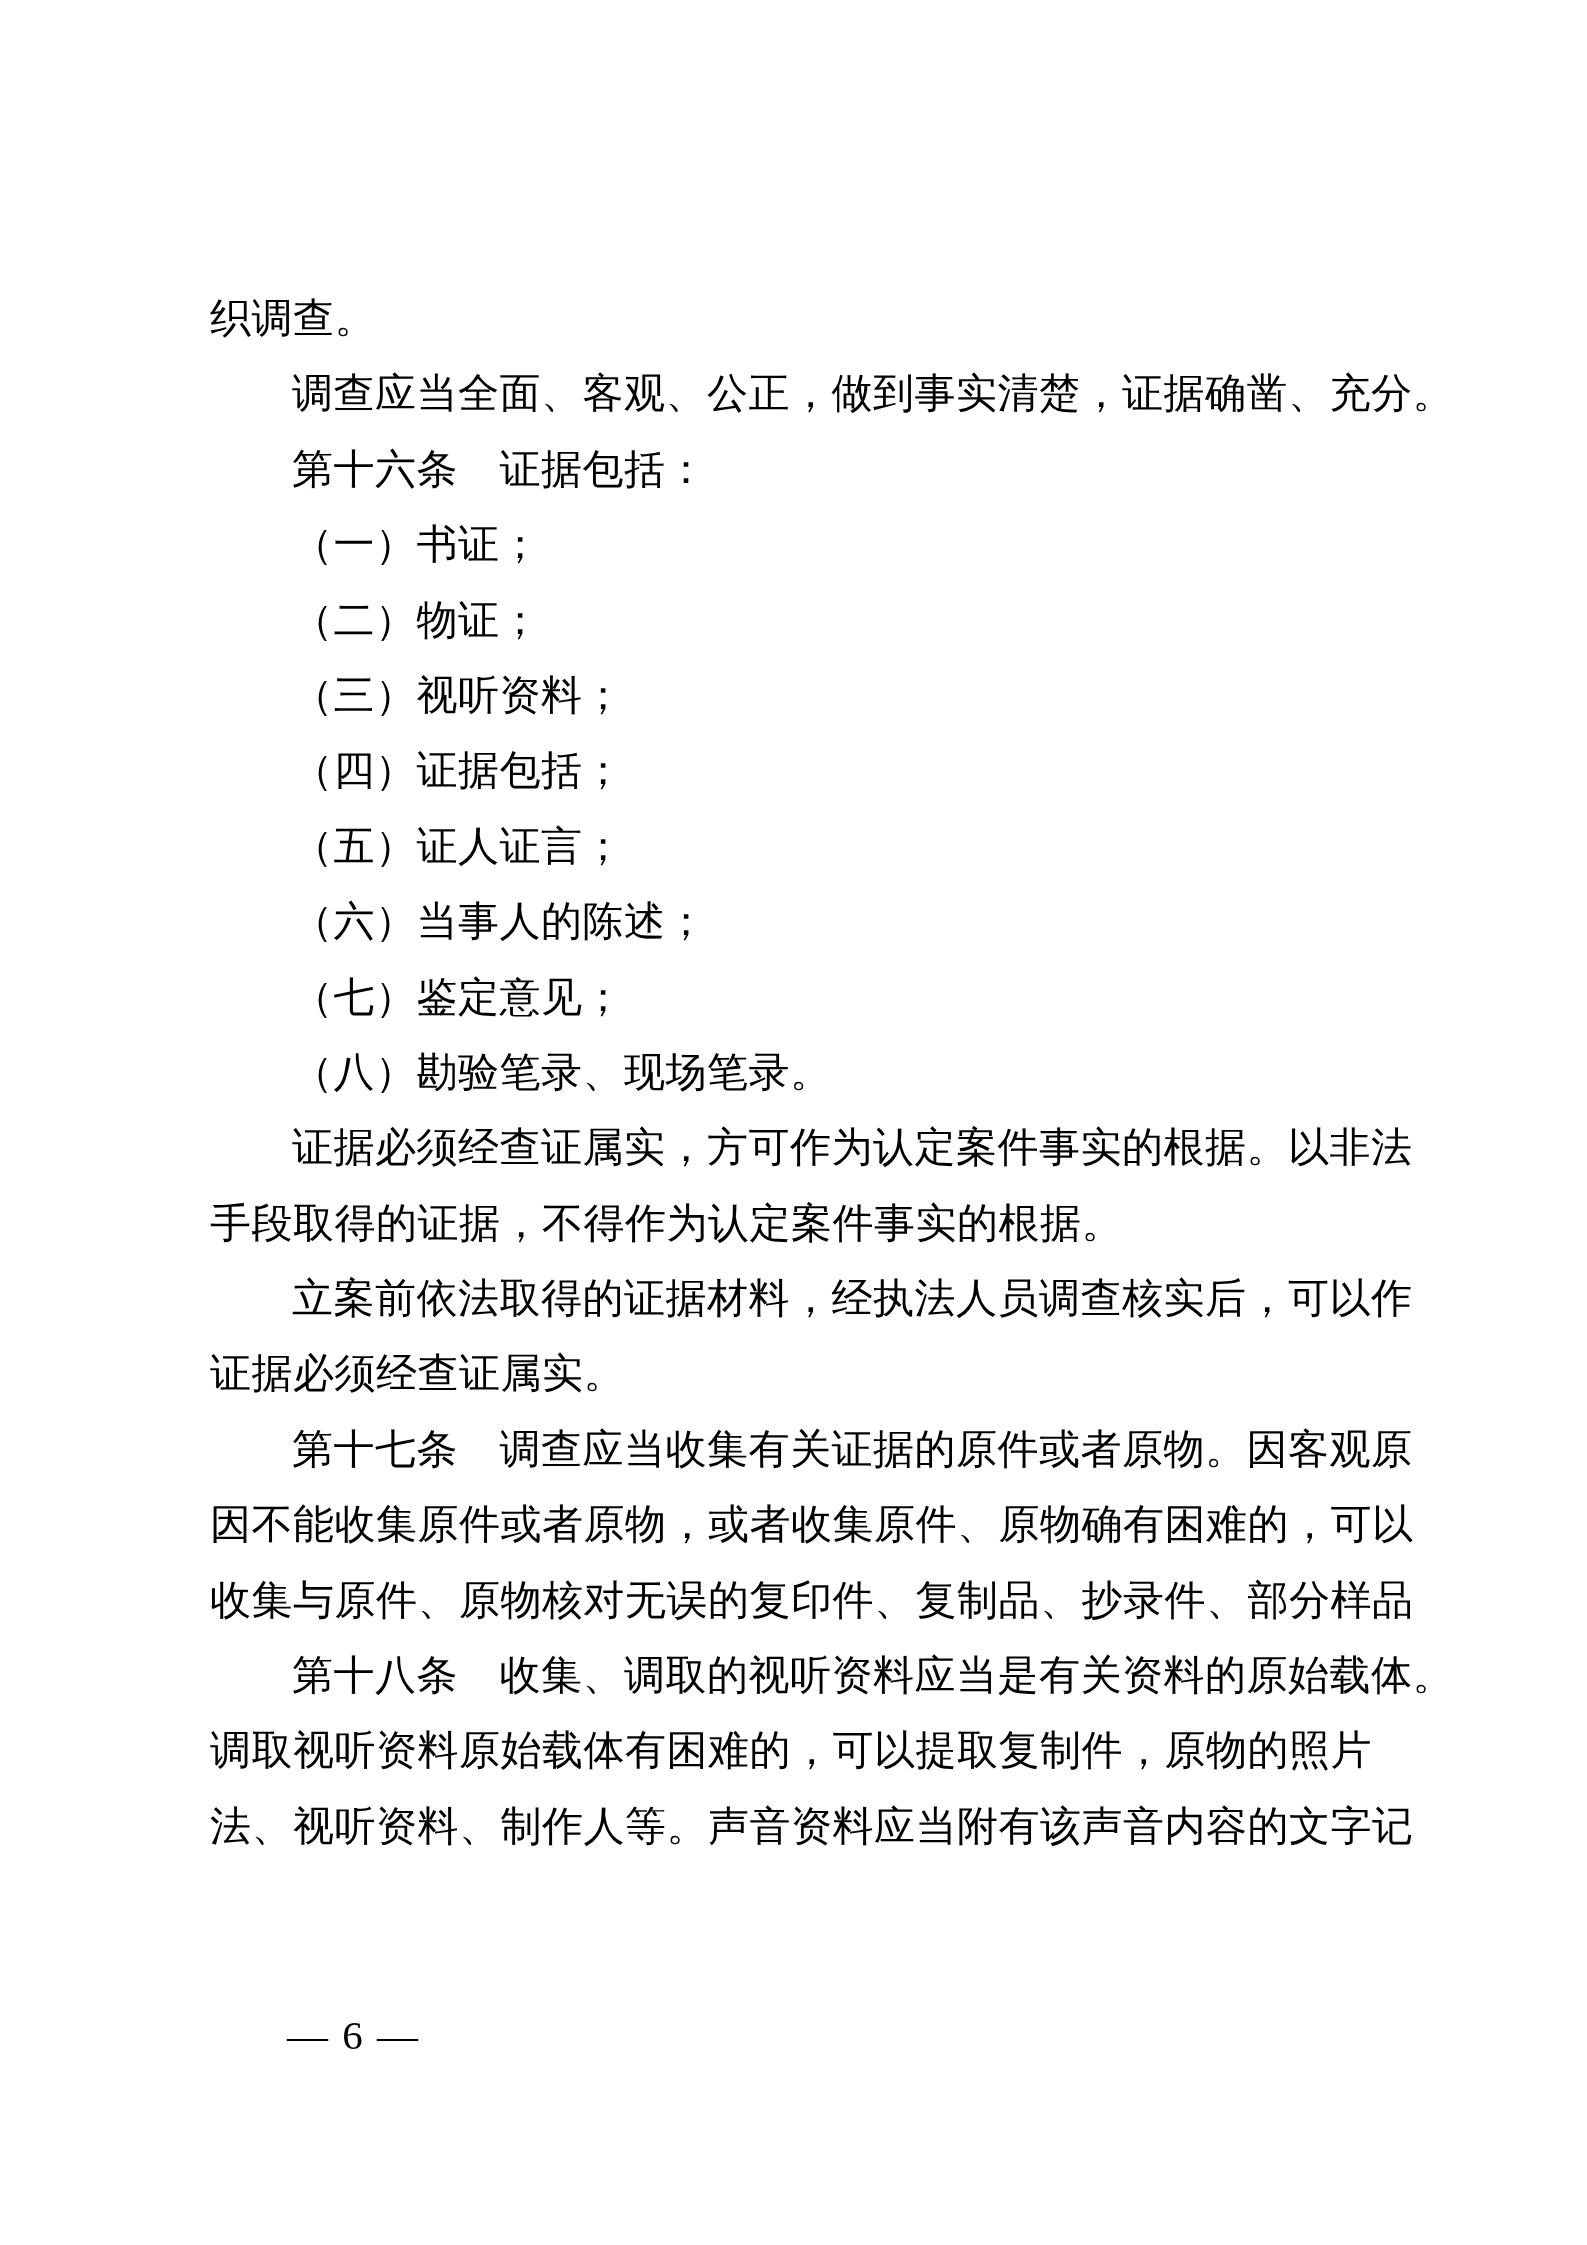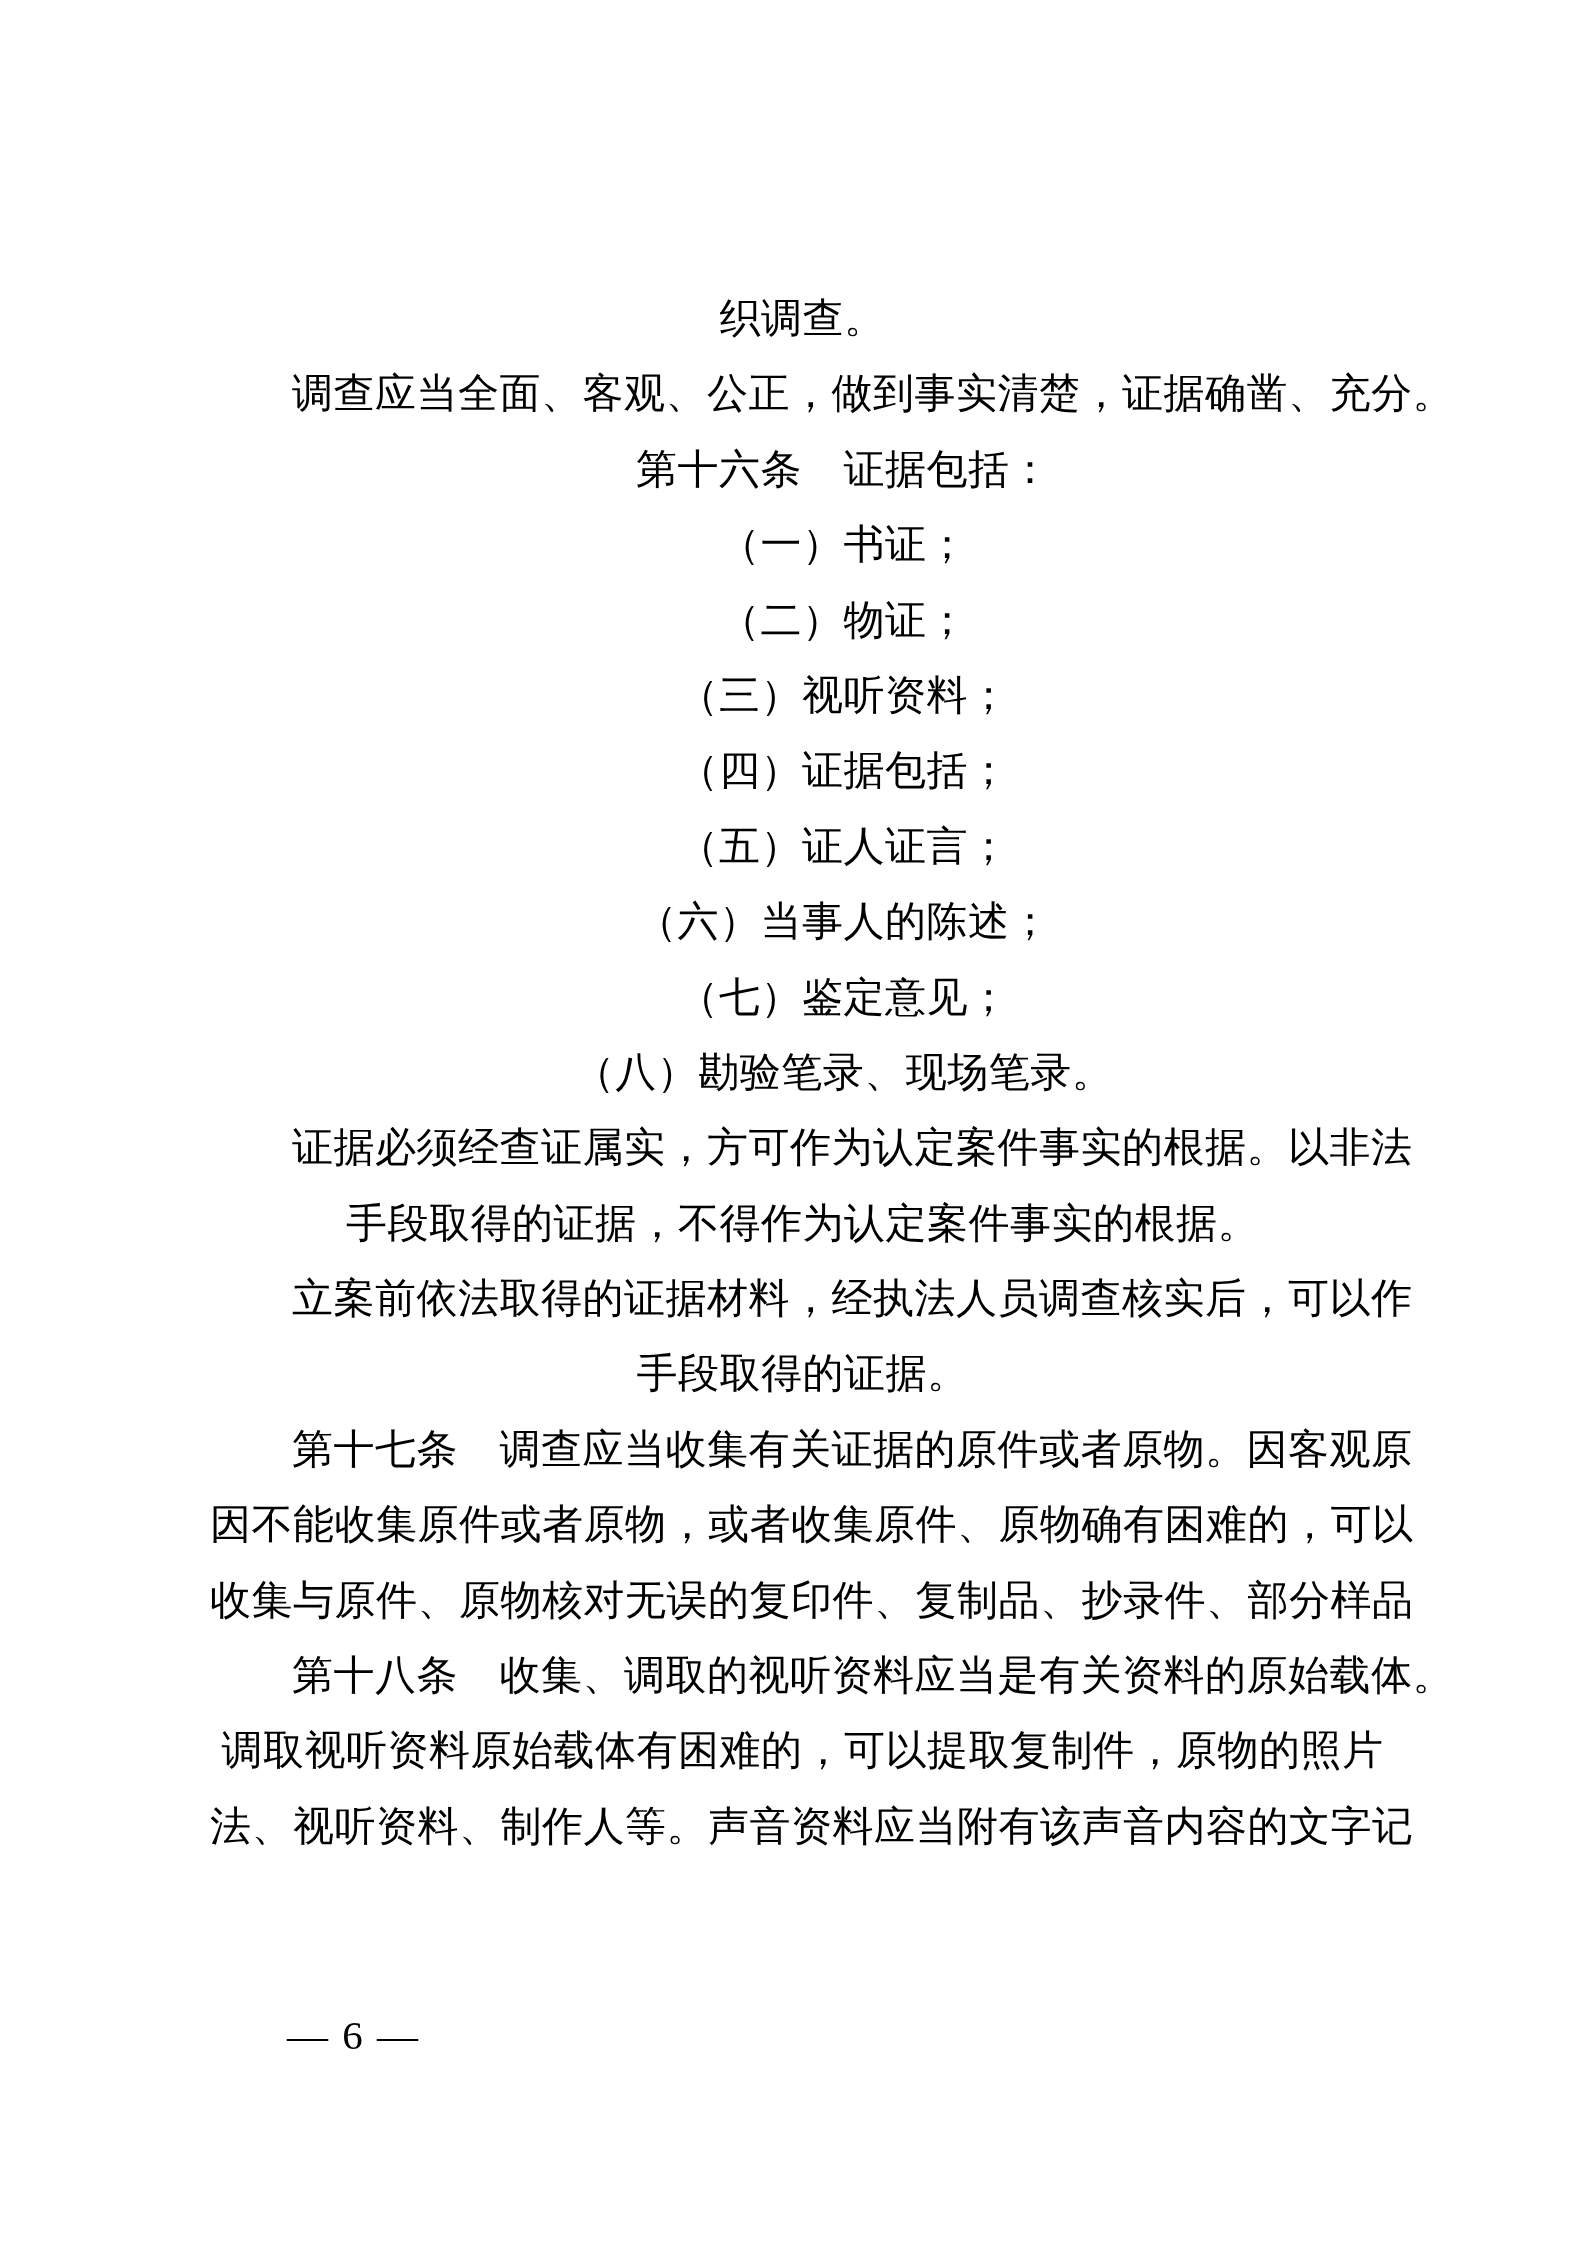--- a/index.html
+++ b/index.html
@@ -8,21 +8,20 @@
     background: #ffffff;
   }
   .page {
     position: relative;
     width: 1587px;
     height: 2245px;
     background: #ffffff;
     overflow: hidden;
     color: #000000;
     font-family: "Liberation Sans", sans-serif;
-    text-align: center;
   }
   .text-block {
     position: absolute;
     left: 210px;
     top: 281px;
     width: 1185px;
   }
   .line {
     height: 75.4px;
     line-height: 75.4px;
@@ -60,21 +59,21 @@
       <div class="line indent">（二）物证；</div>
       <div class="line indent">（三）视听资料；</div>
       <div class="line indent">（四）证据包括；</div>
       <div class="line indent">（五）证人证言；</div>
       <div class="line indent">（六）当事人的陈述；</div>
       <div class="line indent">（七）鉴定意见；</div>
       <div class="line indent">（八）勘验笔录、现场笔录。</div>
       <div class="line indent">证据必须经查证属实，方可作为认定案件事实的根据。以非法</div>
       <div class="line">手段取得的证据，不得作为认定案件事实的根据。</div>
       <div class="line indent">立案前依法取得的证据材料，经执法人员调查核实后，可以作</div>
-      <div class="line">手段取得的证据。</div>
+      <div class="line">证据必须经查证属实。</div>
       <div class="line indent">第十七条　调查应当收集有关证据的原件或者原物。因客观原</div>
       <div class="line">因不能收集原件或者原物，或者收集原件、原物确有困难的，可以</div>
       <div class="line">收集与原件、原物核对无误的复印件、复制品、抄录件、部分样品</div>
       <div class="line indent">第十八条　收集、调取的视听资料应当是有关资料的原始载体。</div>
       <div class="line">调取视听资料原始载体有困难的，可以提取复制件，原物的照片</div>
       <div class="line">法、视听资料、制作人等。声音资料应当附有该声音内容的文字记</div>
     </div>
   <div class="footer">
     <span>—</span>
     <span>6</span>

